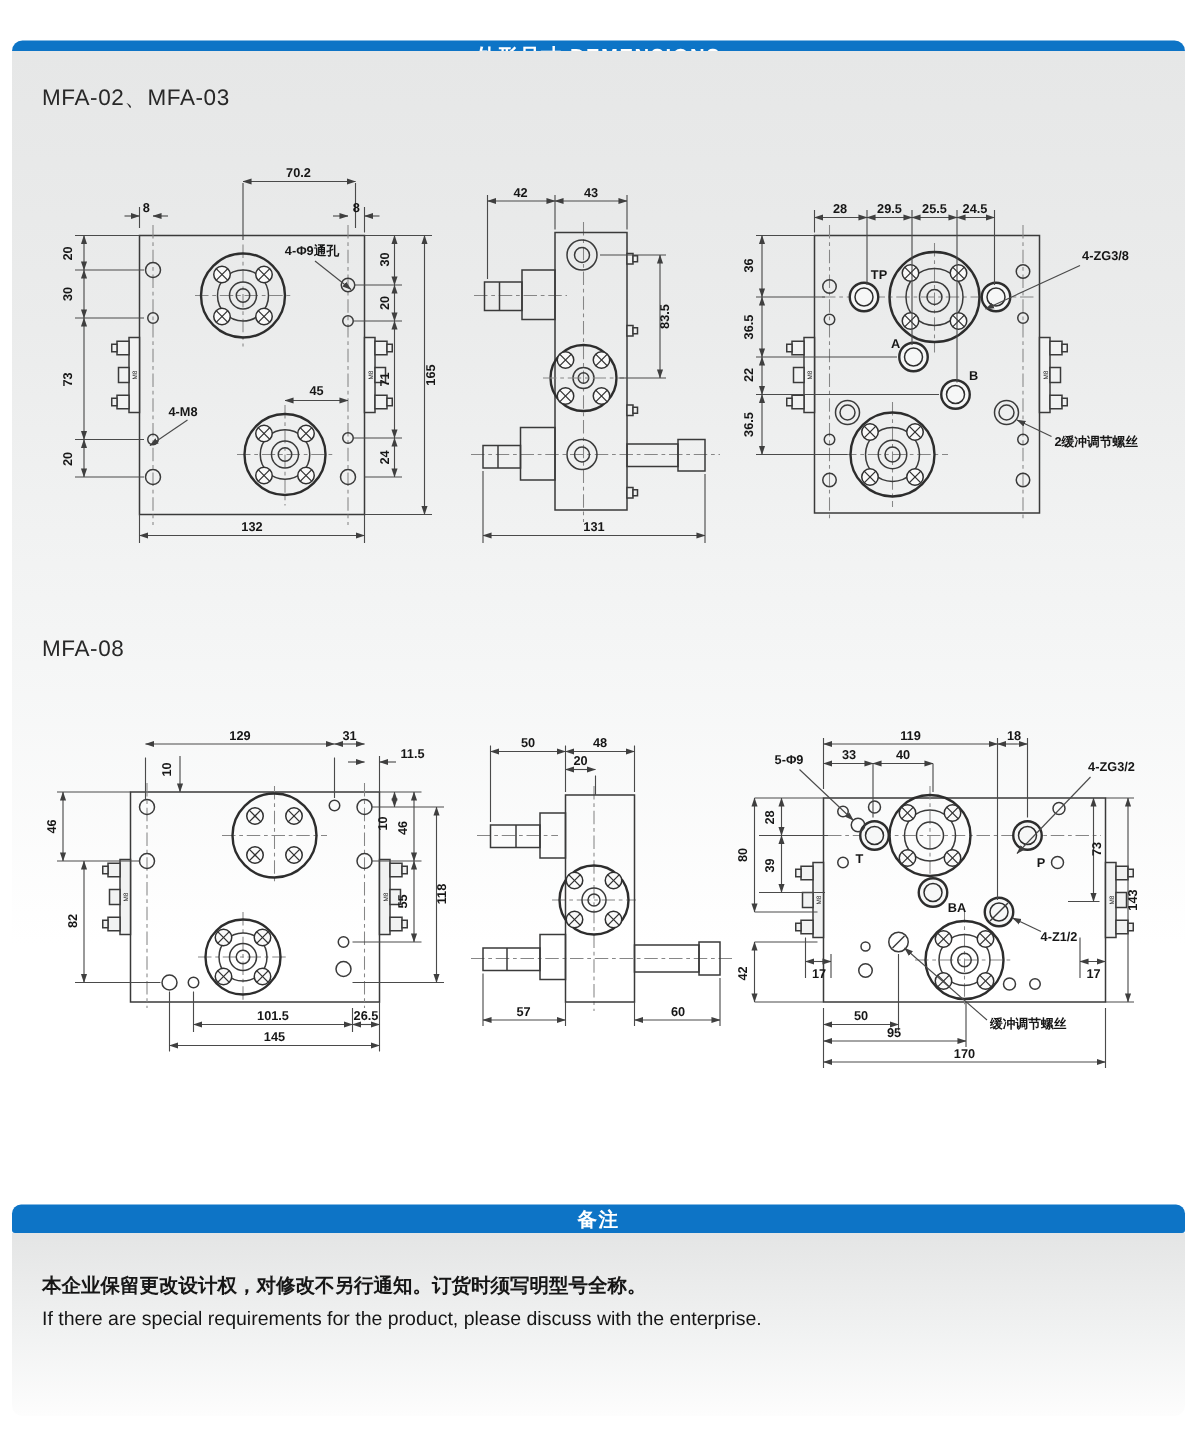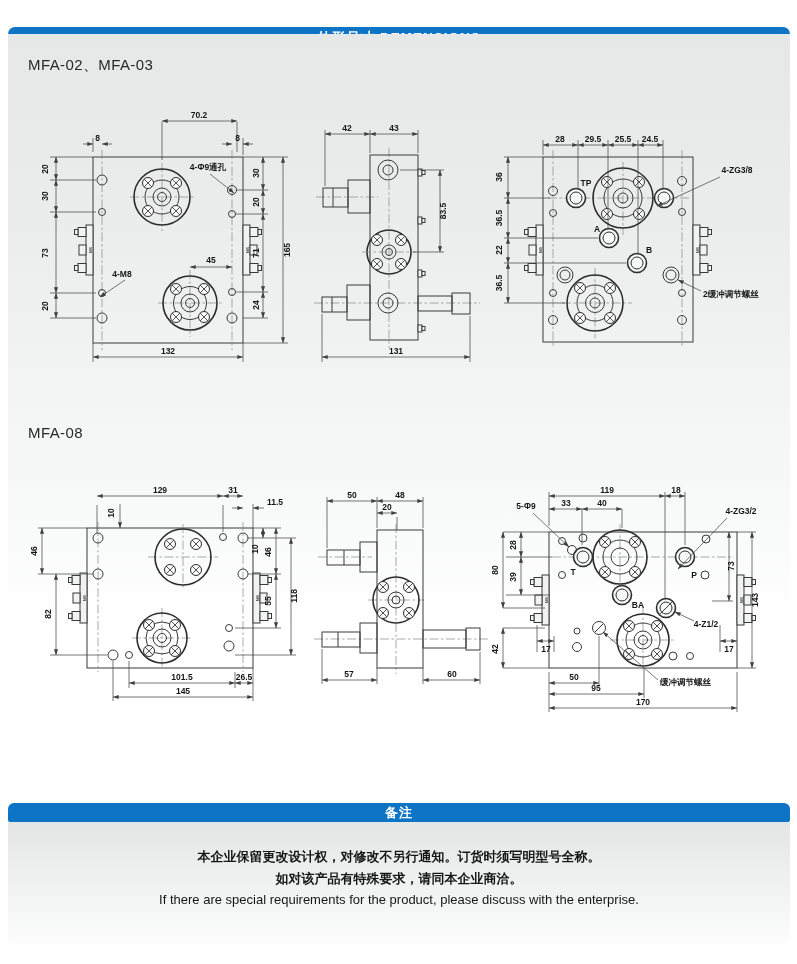--- a/index.html
+++ b/index.html
@@ -9,21 +9,21 @@
        text-align:center;letter-spacing:1px;}
   .bar.top{top:27px;height:18px;line-height:21px;font-size:13.5px;border-radius:7px 7px 3px 3px;}
   .bar.remarks{top:803px;height:19px;line-height:19px;font-size:13px;border-radius:6px 6px 2px 2px;}
 
   .panel{position:absolute;left:8px;width:782px;}
   .panel.main{top:34px;height:744px;border-radius:0 0 8px 8px;
       background:linear-gradient(180deg,#e6e7e7 0%,#ebecec 25%,#f5f6f6 55%,#ffffff 80%);}
   .panel.remarks-panel{top:822px;height:122px;border-radius:0 0 7px 7px;box-sizing:border-box;
       padding:24px 20px 0 20px;
       background:linear-gradient(180deg,#e4e5e5 0%,#f1f2f2 55%,#fdfdfd 100%);}
-  .remark-line{font-size:13px;line-height:21.5px;color:#161616;white-space:nowrap;text-align:center;}
+  .remark-line{font-size:13px;line-height:21.5px;color:#161616;white-space:nowrap;}
   .remark-line.zh{font-weight:bold;}
 
   .model-title{position:absolute;font-size:15px;color:#282828;letter-spacing:.4px;text-align:right;}
   #t1{left:28px;top:56px;}
 
   svg.draw{position:absolute;overflow:visible;}
   #d1{left:40px;top:108px;}  #d2{left:300px;top:108px;} #d3{left:495px;top:108px;}
   #d4{left:30px;top:455px;}  #d5{left:310px;top:455px;} #d6{left:495px;top:455px;}
 
   .ln{stroke:#3a3a3a;stroke-width:1;fill:none}
@@ -557,17 +557,16 @@
     <line x1="549" y1="694" x2="644" y2="694" class="dm" marker-start="url(#ae)" marker-end="url(#ae)"></line>
     <text x="596" y="691">95</text>
     <line x1="549" y1="708" x2="737" y2="708" class="dm" marker-start="url(#ae)" marker-end="url(#ae)"></line>
     <text x="643" y="705">170</text>
   </svg>
 
   <div class="bar remarks">备注</div>
 
   <div class="panel remarks-panel">
     <div class="remark-line zh">本企业保留更改设计权，对修改不另行通知。订货时须写明型号全称。</div>
-    <div class="remark-line zh">如对该产品有特殊要求，请同本企业商洽。</div>
     <div class="remark-line">If there are special requirements for the product, please discuss with the enterprise.</div>
   </div>
 
 </div>
 
 </body></html>

